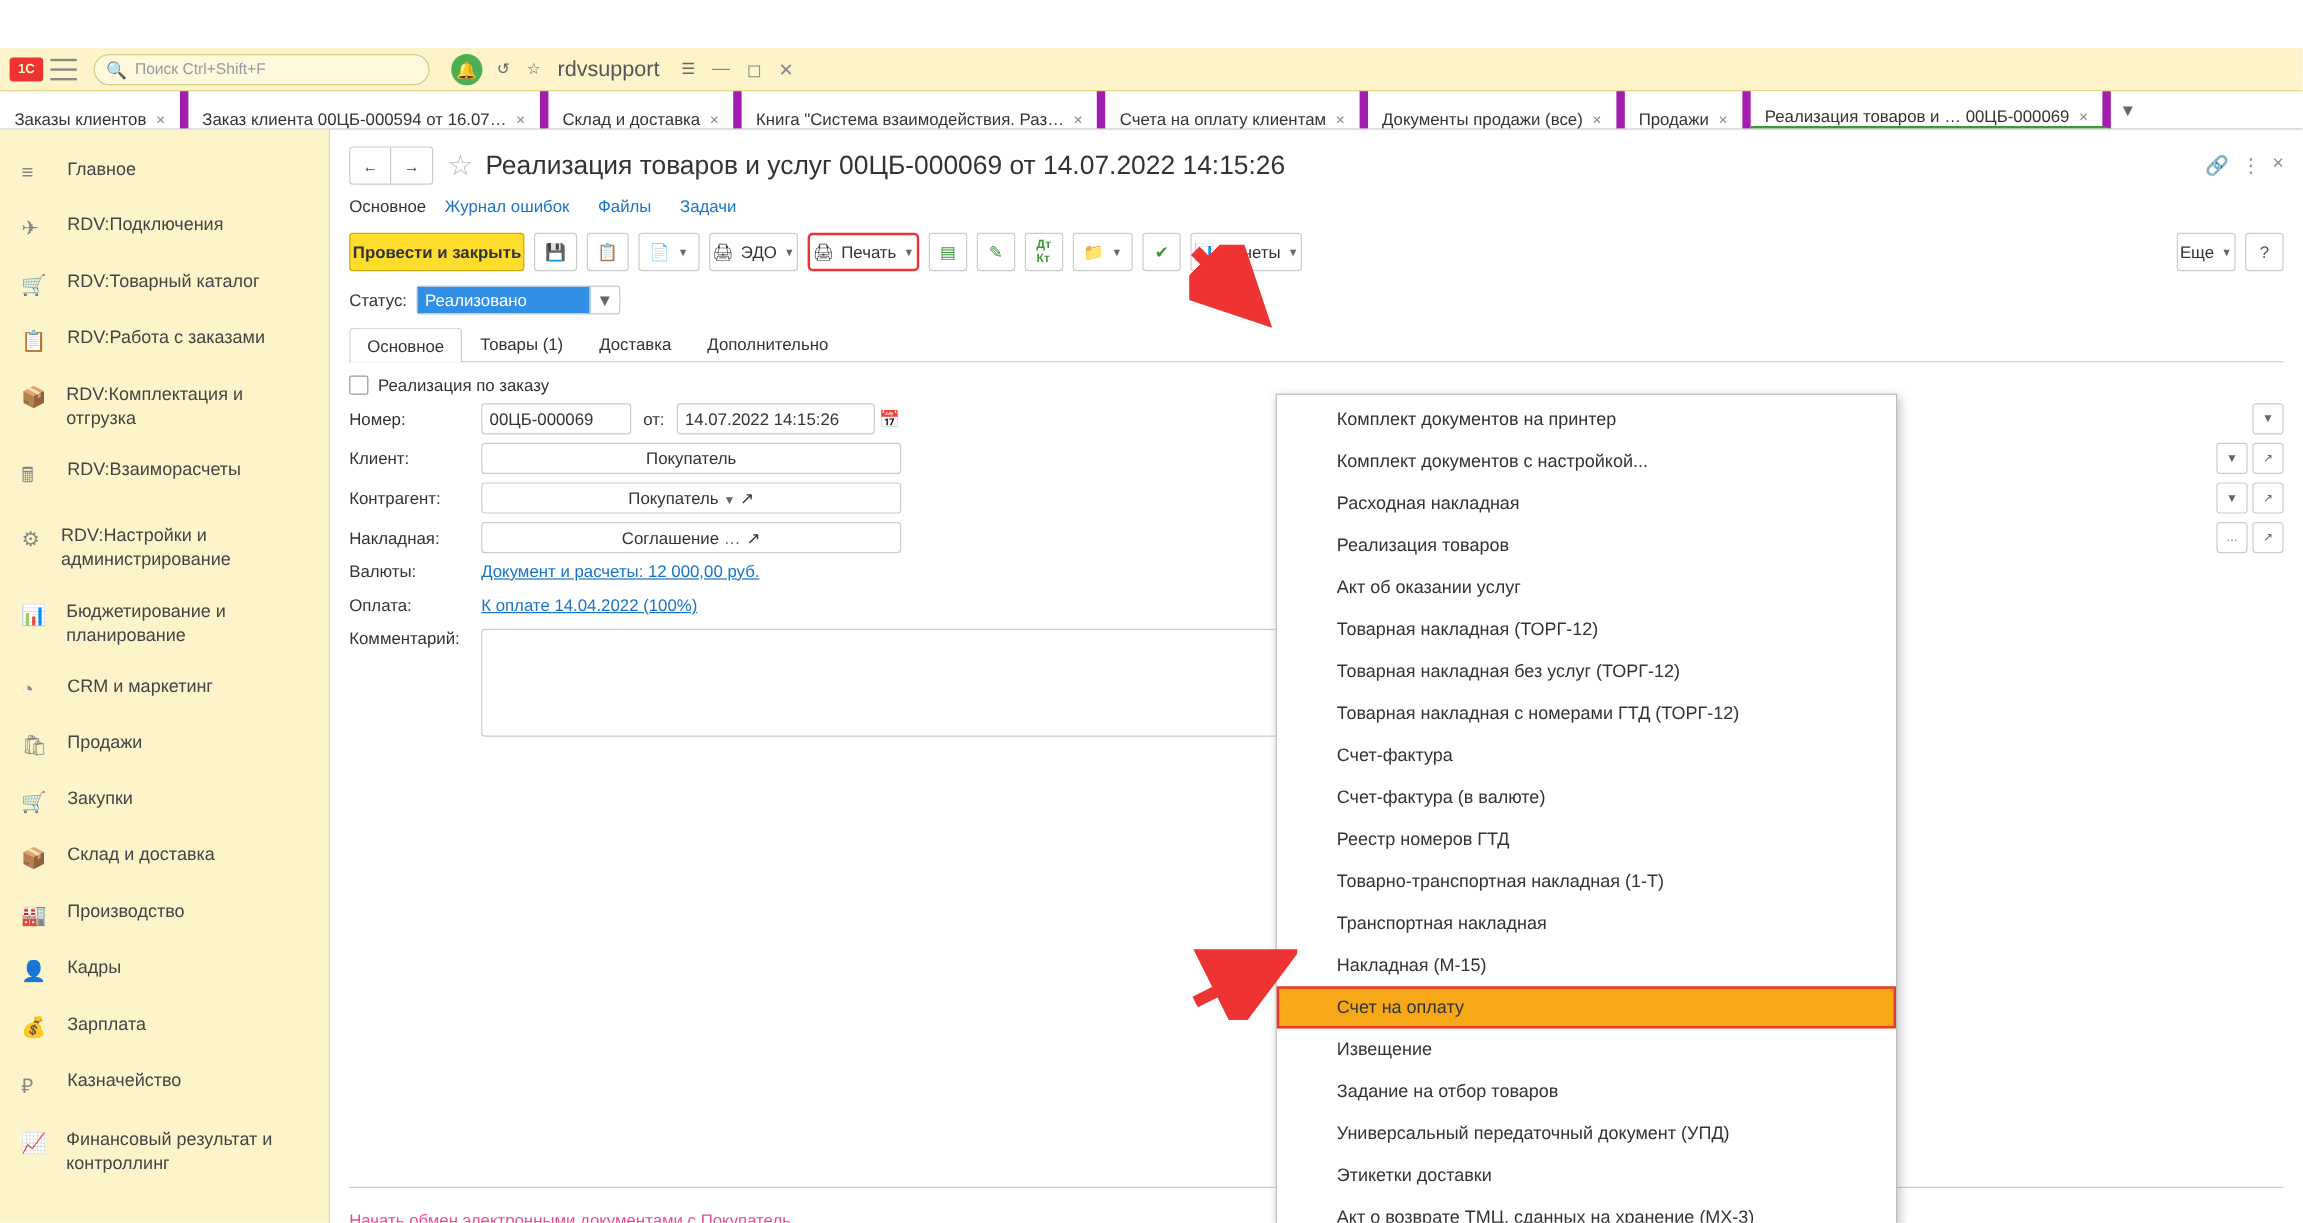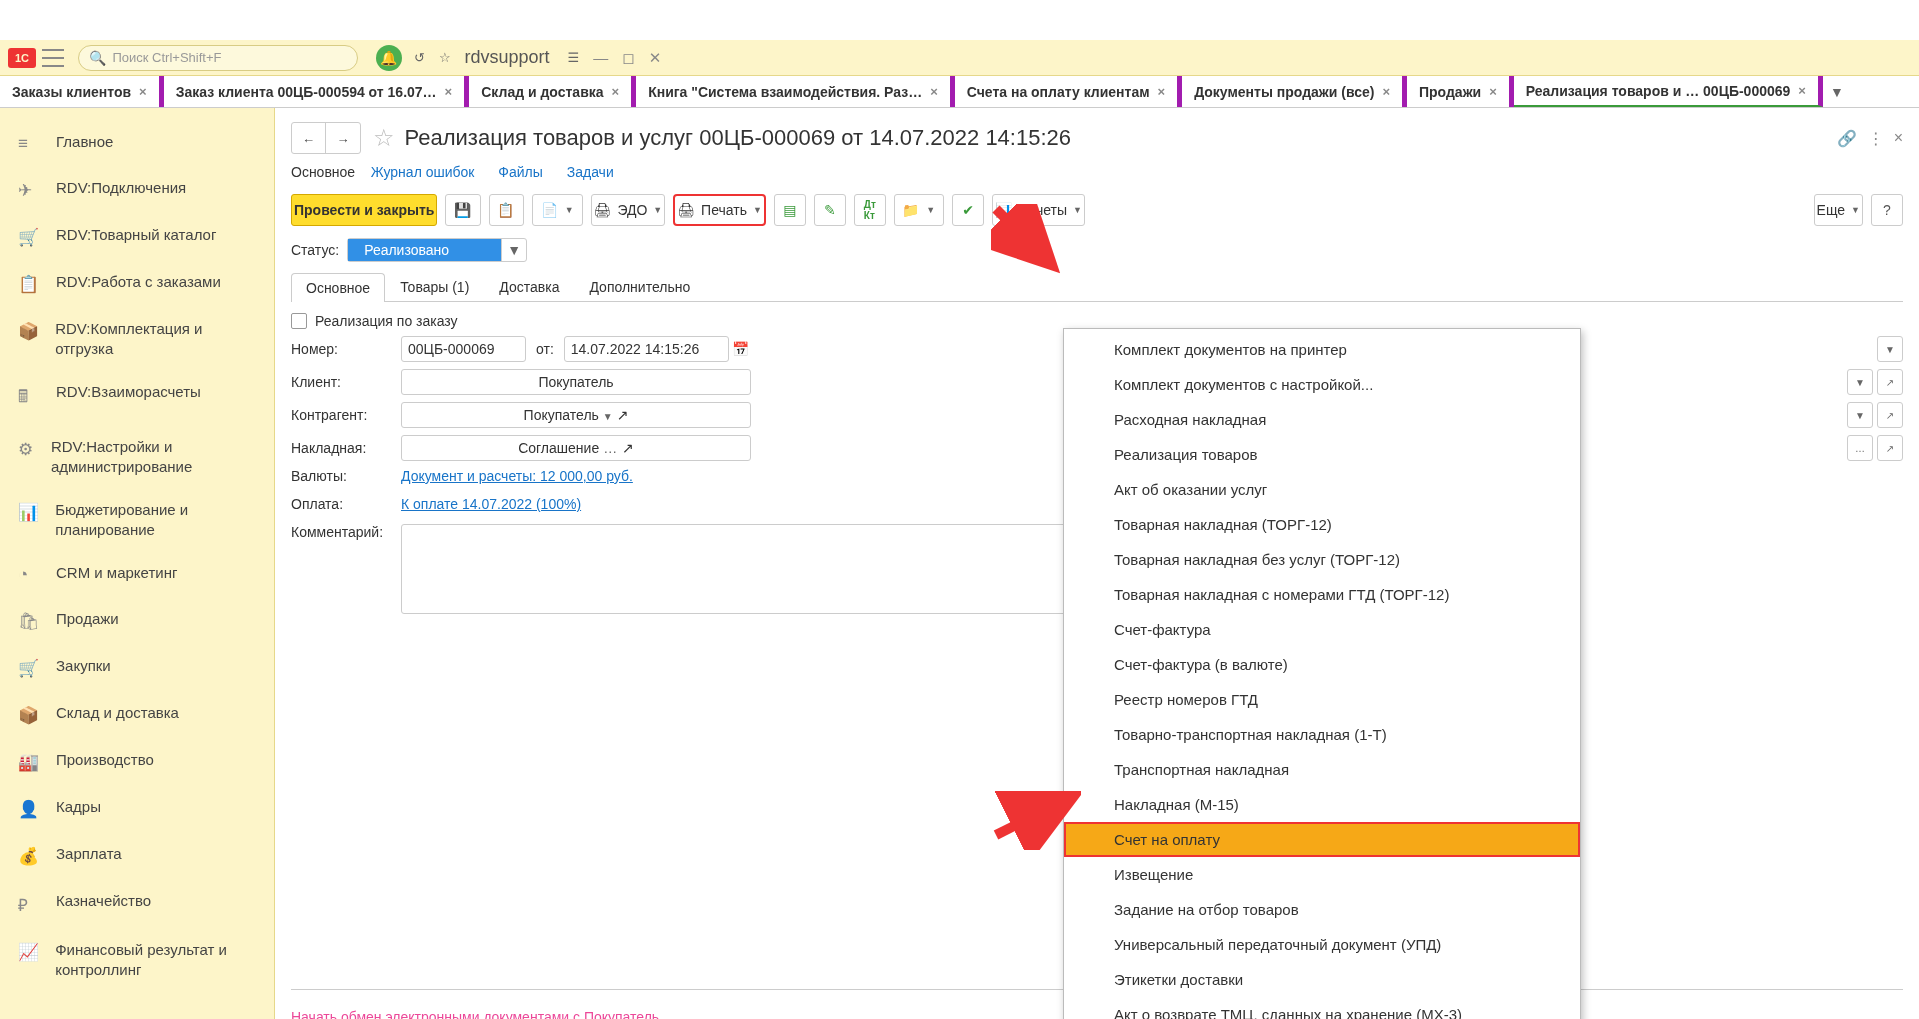--- a/index.html
+++ b/index.html
@@ -13,21 +13,21 @@
 .titlebar-title { flex: 1; color: #444; font-size: 14px; }
 .search-box { background: #fdf9dc; border: 1px solid #d8cc84; border-radius: 14px; height: 26px; width: 280px; display: flex; align-items: center; padding: 0 10px; color: #999; margin-right: 18px; }
 .search-box .mag { margin-right: 6px; font-size: 14px; }
 .bell { width: 26px; height: 26px; border-radius: 50%; background: #4caf50; color: #fff; display: flex; align-items: center; justify-content: center; margin-right: 12px; font-size: 14px; }
 .title-icons { display: flex; align-items: center; gap: 14px; color: #666; }
 .title-icons .username { color: #555; font-size: 18px; margin-right: 4px; }
 .winbtn { color: #888; font-size: 15px; cursor: pointer; }
 
 
 .tabstrip { display: flex; align-items: stretch; height: 32px; border-bottom: 1px solid #ccc; font-size: 14px; }
-.tab { display: flex; align-items: center; padding: 0 12px; border-right: 5px solid #a21caf; cursor: pointer; color: #333; white-space: nowrap; font-weight: bold; }
+.tab { display: flex; align-items: flex-end; padding: 0 12px; border-right: 7px solid #a21caf; cursor: pointer; color: #333; white-space: nowrap; }
 .tab .tx { margin-right: 8px; }
 .tab .cx { color: #888; font-size: 13px; }
 .tab.active { border-bottom: 2px solid #3a9a3a; background: #fff; }
 .tab-dropdown { width: 28px; display: flex; align-items: center; justify-content: center; color: #666; cursor: pointer; }
 
 
 .layout { display: flex; height: calc(1019px - 36px - 32px); }
 
 
 .sidebar { width: 275px; background: #fdf5c9; border-right: 1px solid #e6d88a; padding: 12px 0; overflow-y: auto; }
@@ -59,21 +59,21 @@
 .btn.primary { background: #ffdd2d; border-color: #d4a800; font-weight: bold; }
 .btn.iconic { padding: 0 8px; color: #555; min-width: 32px; justify-content: center; }
 .btn.highlight { border: 2px solid #e33; border-radius: 4px; }
 .btn .caret { font-size: 9px; color: #666; }
 .toolbar-spacer { flex: 1; }
 
 
 .status-row { display: flex; align-items: center; margin-bottom: 10px; font-size: 14px; }
 .status-row .lbl { margin-right: 8px; }
 .status-combo { display: flex; border: 1px solid #ccc; border-radius: 3px; }
-.status-field { background: #3190e6; color: #fff; padding: 3px 52px 3px 16px; border-right: 1px solid #ccc; }
+.status-field { background: #3190e6; color: #fff; padding: 3px 52px 3px 6px; border-right: 1px solid #ccc; }
 .status-field::selection { background: #3190e6; }
 .status-caret { width: 24px; display: flex; align-items: center; justify-content: center; color: #666; }
 
 
 .subtabs { display: flex; border-bottom: 1px solid #ccc; margin-bottom: 7px; }
 .subtab { padding: 6px 14px; border: 1px solid transparent; border-bottom: none; font-size: 14px; cursor: pointer; }
 .subtab.active { border-color: #ccc; border-radius: 4px 4px 0 0; background: #fff; position: relative; top: 1px; }
 
 
 .form { padding: 4px 0; }
@@ -357,21 +357,21 @@
           <div class="small-btn">…</div>
           <div class="small-btn">↗</div>
         </div>
       </div>
       <div class="form-row link">
         <span class="lbl">Валюты:</span>
         <a href="#">Документ и расчеты: 12 000,00 руб.</a>
       </div>
       <div class="form-row link">
         <span class="lbl">Оплата:</span>
-        <a href="#">К оплате 14.07.2022 (100%)</a>
+        <a href="#">К оплате 14.04.2022 (100%)</a>
         <div class="far-group" style="margin-right:0;">
           <div class="small-btn" style="width:500px;visibility:hidden;"></div>
         </div>
       </div>
       <div class="form-row" style="align-items:flex-start;">
         <span class="lbl">Комментарий:</span>
         <textarea class="textarea" style=""></textarea>
       </div>
     </div>
 

